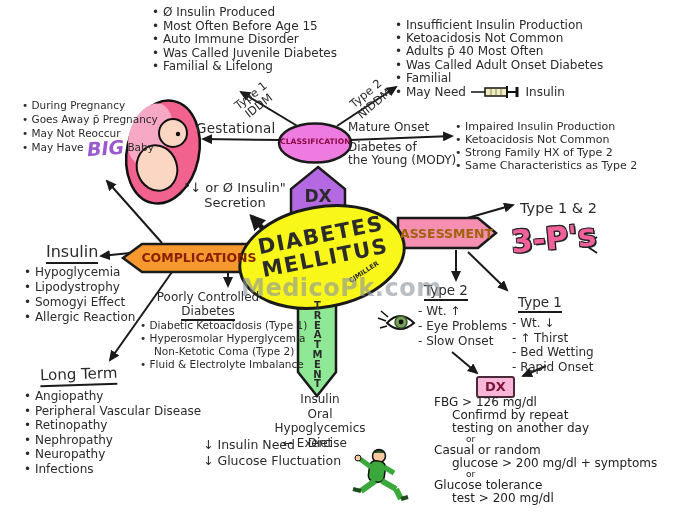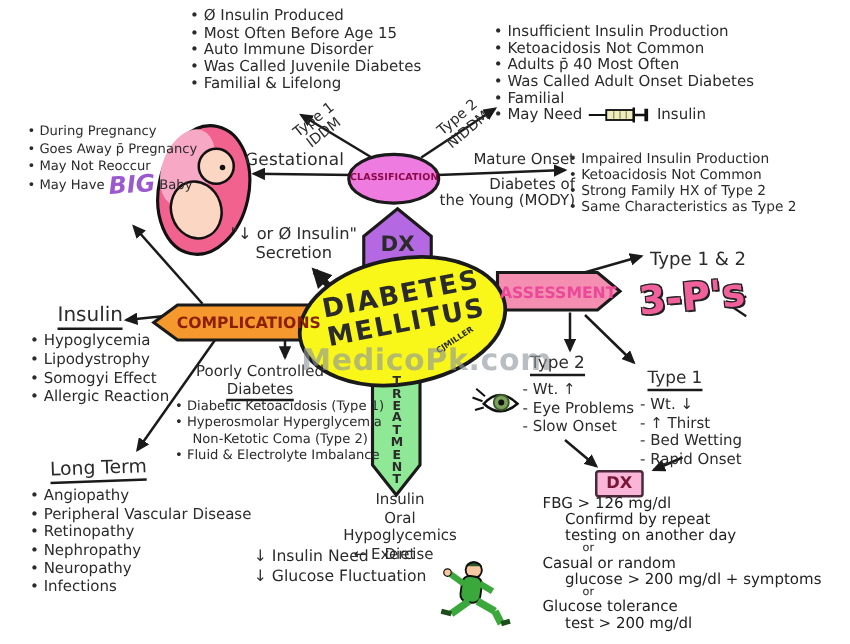--- a/index.html
+++ b/index.html
@@ -18,21 +18,21 @@
   #type2-list{left:395px;top:19px;font-size:12px;line-height:13.2px;}
   #gest-list{left:22px;top:98px;font-size:10.5px;line-height:14px;}
   #gest-list .big{display:inline-block;font-size:19px;font-weight:bold;color:#9b59d0;
                   transform:rotate(-4deg);vertical-align:middle;line-height:16px;font-style:italic;}
   #gestational-label{left:196px;top:120px;font-size:13.5px;}
   #classification-label{left:280px;top:137px;width:70px;font-size:7.6px;font-weight:bold;
                         color:#8b0a46;text-align:center;letter-spacing:0.1px;}
   .arrow-label{font-size:11.5px;text-align:center;line-height:12.5px;}
   #type1-arrow-label{left:236px;top:88px;transform:rotate(-38deg);}
   #type2-arrow-label{left:350px;top:86px;transform:rotate(-40deg);}
-  #mody-label{left:348px;top:121px;width:112px;text-align:right;font-size:12px;line-height:13.5px;}
+  #mody-label{left:348px;top:121px;width:112px;text-align:left;font-size:12px;line-height:13.5px;}
   #mody-label .l1{margin-bottom:6px;}
   #mody-list{left:455px;top:120px;font-size:11px;line-height:13px;}
   #dx-top-label{left:291px;top:186px;width:54px;text-align:center;font-size:17px;font-weight:bold;}
   #secretion-note{left:172px;top:180px;width:126px;text-align:center;font-size:13px;line-height:15px;}
   #center-title{left:242px;top:224px;width:162px;text-align:center;transform:rotate(-11deg);
                 font-size:21px;font-weight:bold;letter-spacing:1.5px;line-height:23px;z-index:3;}
   #signature{left:347px;top:268px;transform:rotate(-33deg);font-size:6.5px;font-weight:bold;}
   #complications-label{left:140px;top:250px;width:118px;text-align:center;font-size:12.5px;
                        font-weight:bold;color:#8b2000;}
   #insulin-header{left:46px;top:242px;font-size:16px;}
@@ -42,21 +42,21 @@
   #poorly-header{left:150px;top:290px;width:116px;text-align:center;font-size:12px;line-height:14px;}
   #poorly-list{left:140px;top:319px;font-size:10.5px;line-height:13px;}
   #poorly-list .ind{margin-left:14px;}
   #treatment-letters{left:309px;top:301px;width:17px;text-align:center;font-size:10px;
                      font-weight:bold;line-height:9.8px;z-index:3;}
   #treatment-letters span{display:block;}
   #treatment-list{left:262px;top:392px;width:116px;text-align:center;font-size:12px;line-height:14.5px;}
   #exercise-label{left:283px;top:436px;font-size:12px;}
   #effects{left:203px;top:437px;font-size:12.5px;line-height:15.5px;}
   #assessment-label{left:400px;top:226px;width:92px;text-align:center;font-size:12.5px;
-                    font-weight:bold;color:#ec4899;}
+                    font-weight:bold;color:#a16207;}
   #both-header{left:520px;top:200px;font-size:14.5px;}
   #badge{left:511px;top:220px;font-size:31px;font-weight:bold;color:#f0609a;transform:rotate(-5deg);
          text-shadow:1.5px 1.5px 0 #222,-1px -1px 0 #222,1px -1px 0 #222,-1px 1px 0 #222;z-index:3;}
   #symptoms-list{left:598px;top:224px;font-size:11px;line-height:13.2px;}
   #a-type2-header{left:424px;top:282px;font-size:13.5px;}
   #a-type2-list{left:418px;top:304px;font-size:12px;line-height:15px;}
   #a-type1-header{left:518px;top:294px;font-size:13.5px;}
   #a-type1-list{left:512px;top:316px;font-size:12px;line-height:14.5px;}
   #dx-bottom-label{left:477px;top:379px;width:37px;text-align:center;font-size:13px;
                    font-weight:bold;color:#7a1535;}

